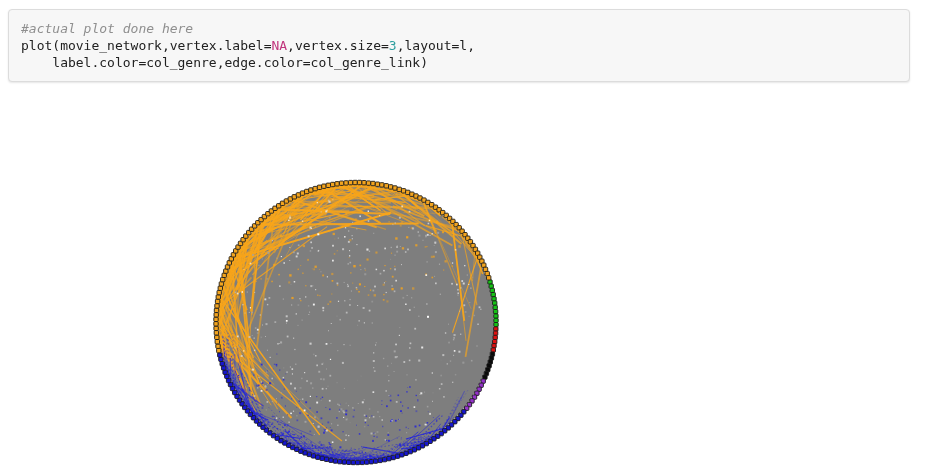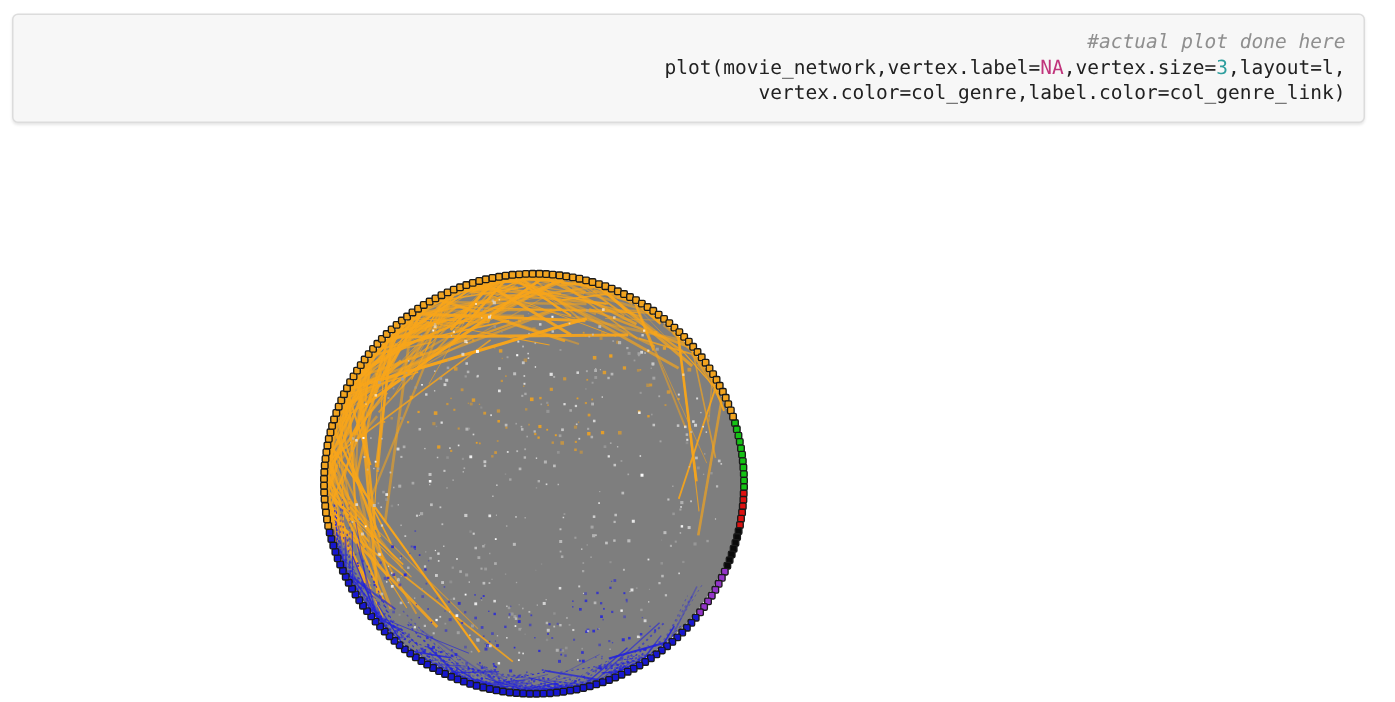--- a/index.html
+++ b/index.html
@@ -7,32 +7,32 @@
     width:930px;height:468px;position:relative;overflow:hidden;
     background:#ffffff;
     font-family:"DejaVu Sans Mono","Liberation Mono",monospace;
   }
   .code-cell{
     position:absolute;left:8px;top:9px;width:876px;
     border-radius:4px;border:1px solid #dcdcdc;
     padding:10px 12px;
     box-shadow:0 1px 2px rgba(0,0,0,0.10);
   }
-  .code-line{font-size:13px;line-height:17px;white-space:pre;text-align:right;}
+  .code-line{font-size:13px;line-height:17px;white-space:pre;}
   .tok-comment{font-style:italic;}
   #plot-svg{position:absolute;left:0;top:0;width:930px;height:468px;}
 </style>
 </head>
 <body>
 
 <div class="code-cell" id="code-cell" style="background: rgb(247, 247, 247); border-color: rgb(220, 220, 220);">
   <div id="code-block">
       <div class="code-line"><span class="tok-comment" style="color: rgb(143, 143, 143);">#actual plot done here</span></div>
       <div class="code-line"><span class="tok-plain" style="color: rgb(33, 33, 33);">plot(movie_network,vertex.label=</span><span class="tok-constant" style="color: rgb(192, 52, 124);">NA</span><span class="tok-plain" style="color: rgb(33, 33, 33);">,vertex.size=</span><span class="tok-number" style="color: rgb(46, 158, 158);">3</span><span class="tok-plain" style="color: rgb(33, 33, 33);">,layout=l,</span></div>
-      <div class="code-line"><span class="tok-plain" style="color: rgb(33, 33, 33);">    vertex.color=col_genre,label.color=col_genre_link)</span></div>
+      <div class="code-line"><span class="tok-plain" style="color: rgb(33, 33, 33);">    label.color=col_genre,edge.color=col_genre_link)</span></div>
     </div>
 </div>
 
 <svg id="plot-svg" viewBox="0 0 930 468" xmlns="http://www.w3.org/2000/svg">
     <defs>
       <clipPath id="disc-clip">
         <circle cx="356" cy="322.5" r="138"></circle>
       </clipPath>
     </defs>
     <g clip-path="url(#disc-clip)">

